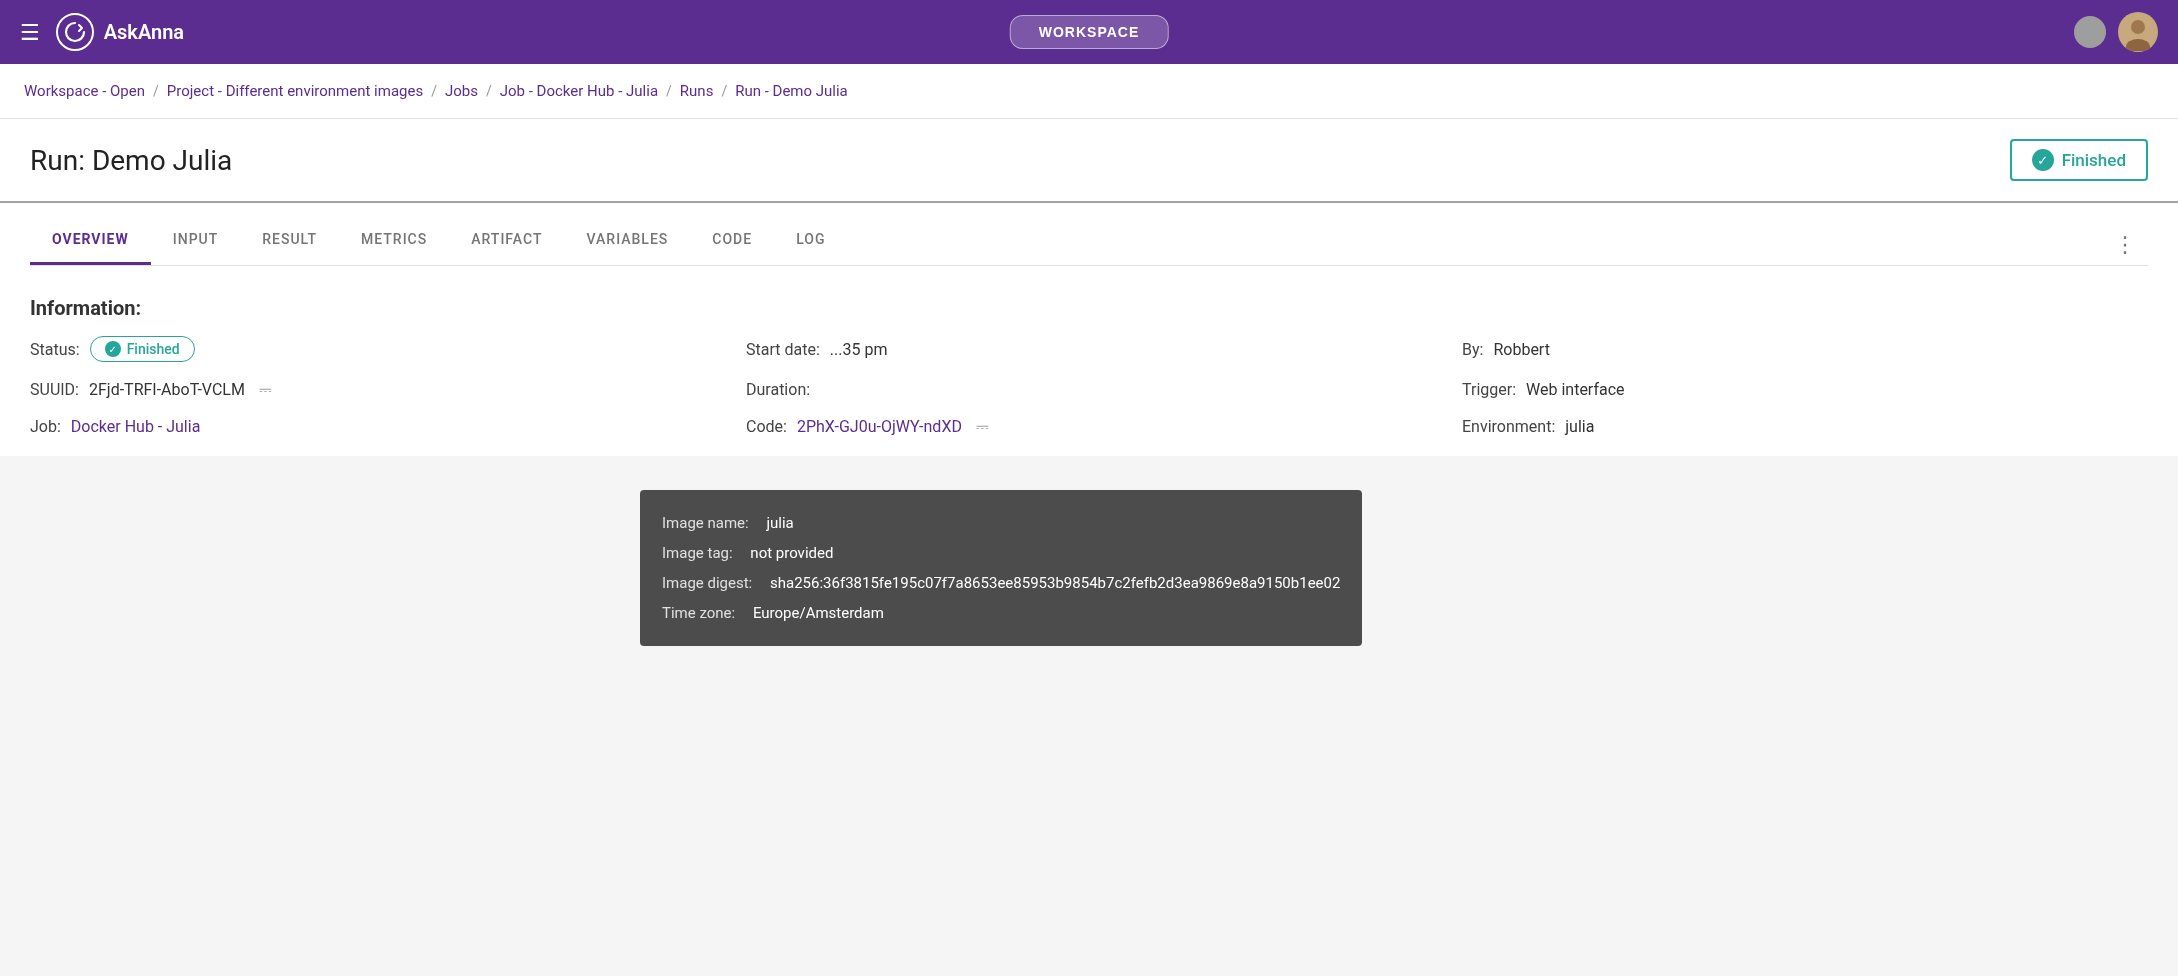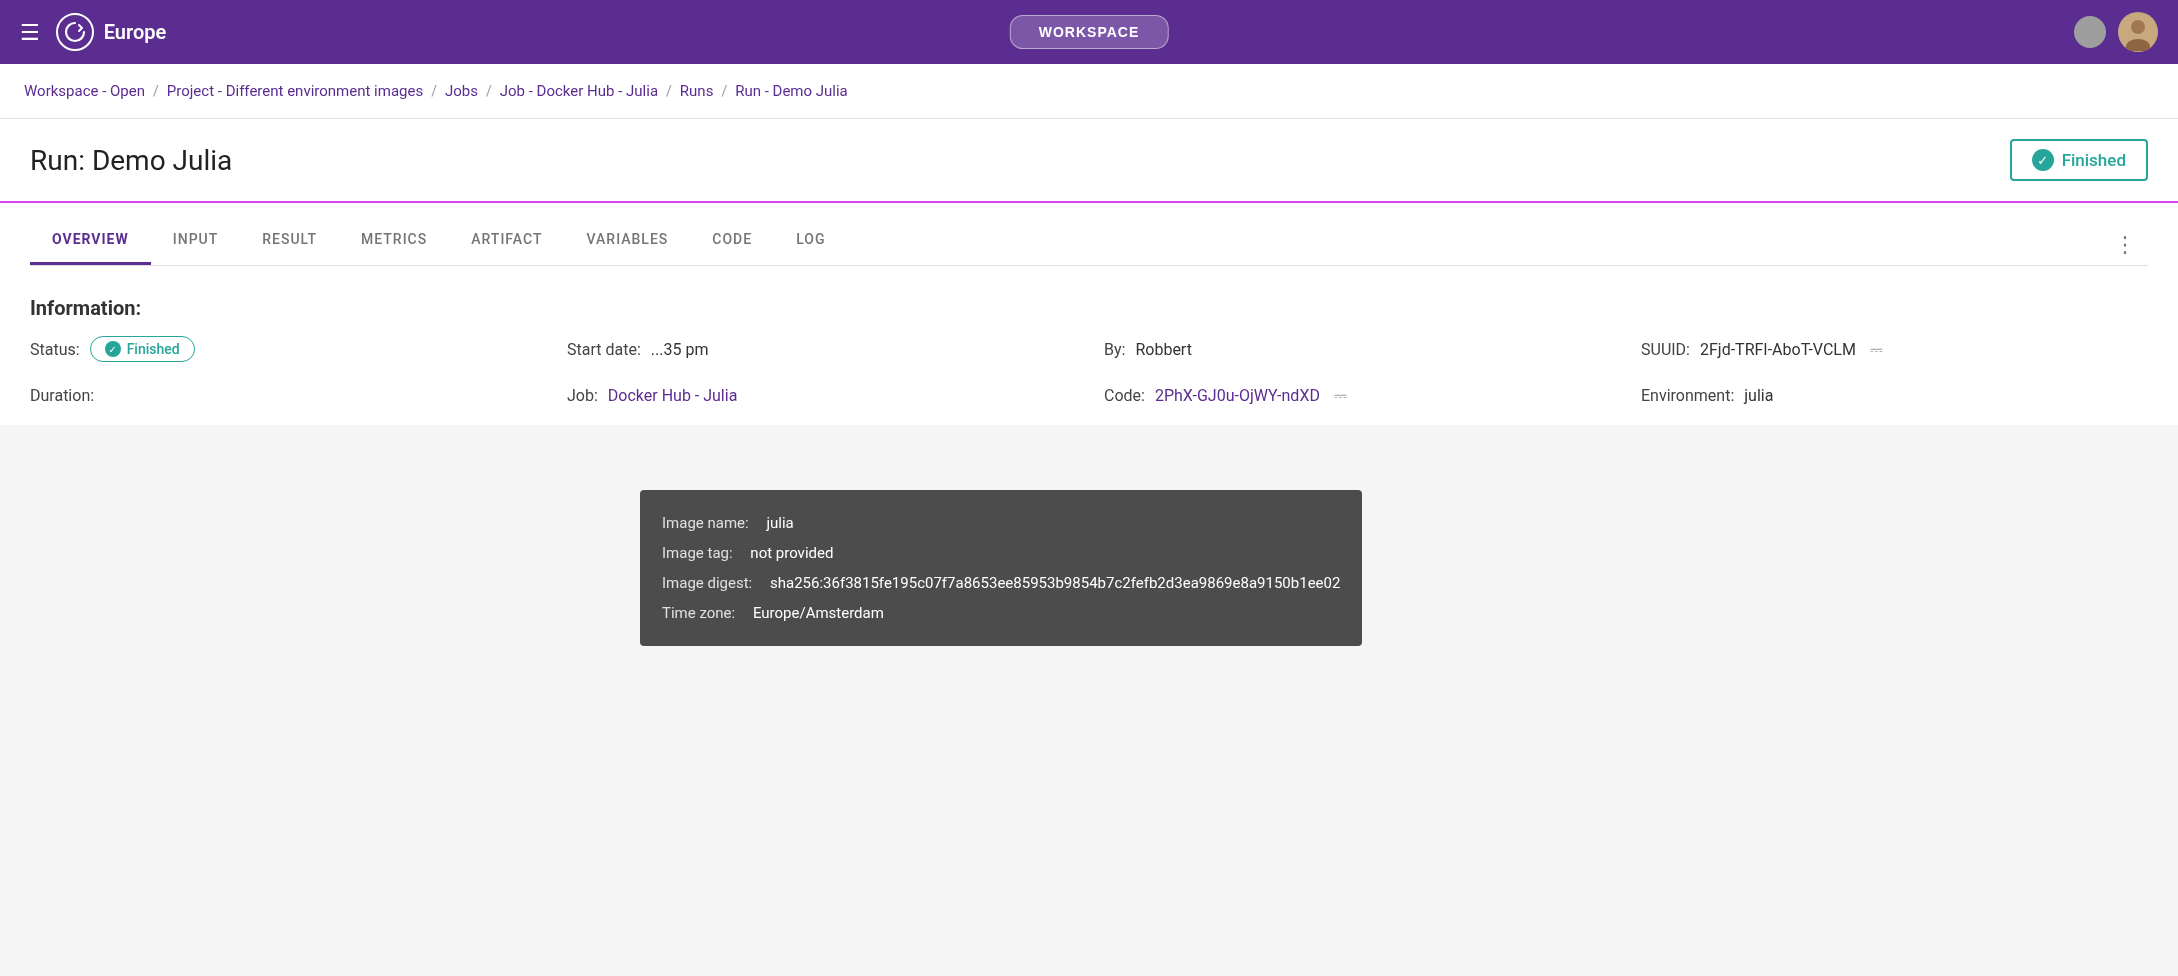--- a/index.html
+++ b/index.html
@@ -100,21 +100,21 @@
       font-size: 14px;
     }
 
     
     .page-header {
       background: white;
       padding: 20px 30px 20px 30px;
       display: flex;
       align-items: center;
       justify-content: space-between;
-      border-bottom: 2px solid #d946ef;
+      border-bottom: 2px solid #a3a3a3;
     }
     .page-title {
       font-size: 28px;
       font-weight: 400;
       color: #222;
     }
     .status-badge-finished {
       display: flex;
       align-items: center;
       gap: 8px;
@@ -186,22 +186,22 @@
     .info-section {
       padding: 30px 0 20px 0;
     }
     .info-title {
       font-size: 20px;
       font-weight: 700;
       margin-bottom: 16px;
     }
     .info-grid {
       display: grid;
-      grid-template-columns: 1fr 1fr 1fr 1fr;
-      gap: 24px 30px;
+      grid-template-columns: 1fr 1fr 1fr;
+      gap: 18px 30px;
     }
     .info-row {
       display: flex;
       align-items: center;
       gap: 10px;
       font-size: 16px;
       color: #444;
       flex-wrap: wrap;
     }
     .info-label {
@@ -270,21 +270,21 @@
 
 <header class="header">
   <span class="header-menu-icon">☰</span>
   <div class="header-logo">
     <div class="logo-icon">
       <svg width="22" height="22" viewBox="0 0 22 22" fill="none">
         <path d="M11 2C6.03 2 2 6.03 2 11C2 15.97 6.03 20 11 20C15.97 20 20 15.97 20 11" stroke="white" stroke-width="2.2" stroke-linecap="round"></path>
         <path d="M15 4L18 7L15 10" stroke="white" stroke-width="2" stroke-linecap="round" stroke-linejoin="round"></path>
       </svg>
     </div>
-    <span>Europe</span>
+    <span>AskAnna</span>
   </div>
   <div class="header-center">
     <button class="workspace-btn">WORKSPACE</button>
   </div>
   <div class="header-right">
     <div class="header-status-dot"></div>
     <div class="header-avatar">
       <svg width="38" height="38" viewBox="0 0 38 38">
         <circle cx="19" cy="19" r="19" fill="#c7a97d"></circle>
         <circle cx="19" cy="14" r="7" fill="#a07850"></circle>
@@ -357,20 +357,24 @@
         <span class="info-label">SUUID:</span>
         <span class="info-value">2Fjd-TRFI-AboT-VCLM</span>
         <span class="copy-icon">⎓</span>
       </div>
 
       <div class="info-row">
         <span class="info-label">Duration:</span>
         <span class="info-value"></span>
       </div>
 
+      <div class="info-row">
+        <span class="info-label">Trigger:</span>
+        <span class="info-value">Web interface</span>
+      </div>
 
       <div class="info-row">
         <span class="info-label">Job:</span>
         <a class="info-value-link" href="#">Docker Hub - Julia</a>
       </div>
 
       <div class="info-row">
         <span class="info-label">Code:</span>
         <a class="info-value-link" href="#">2PhX-GJ0u-OjWY-ndXD</a>
         <span class="copy-icon">⎓</span>

